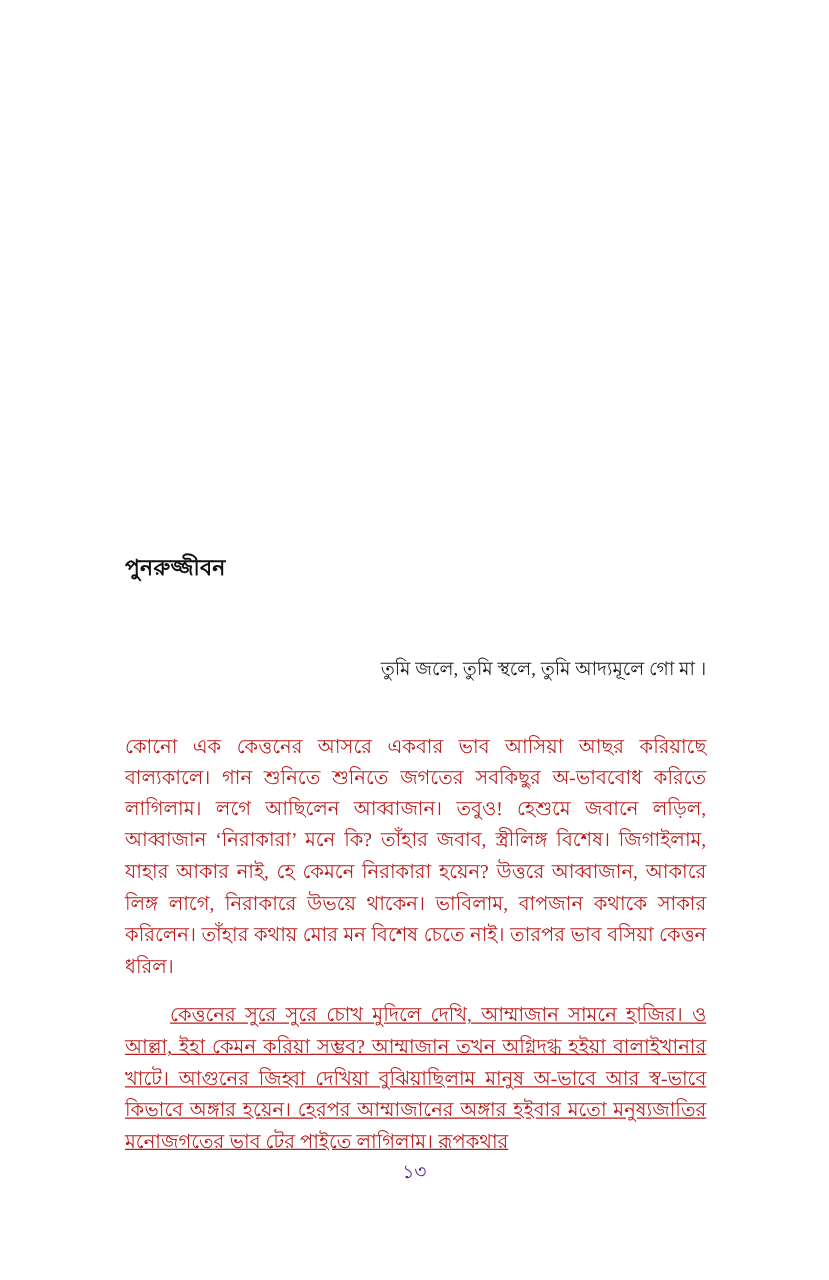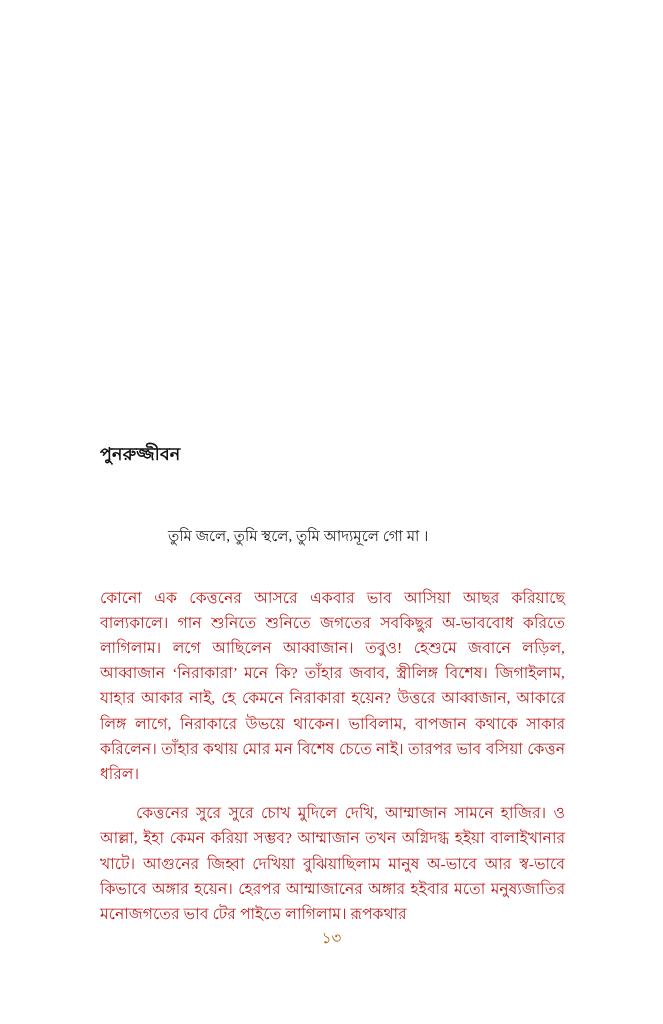--- a/index.html
+++ b/index.html
@@ -39,48 +39,50 @@
   .epigraph {
     margin: 0;
     padding-top: 54px;
     padding-left: 68px;
   }
   .epigraph-line {
     font-size: 15px;
     line-height: 30px;
     white-space: nowrap;
     color: #1a1a1a;
+    text-align: right;
   }
   .body-copy {
     padding-top: 34px;
   }
   .para {
     margin: 0;
     font-size: 15.6px;
     line-height: 25.2px;
     text-align: justify;
     text-justify: inter-word;
     color: #b91c1c;
     word-spacing: 0.2px;
   }
   .para + .para {
     margin-top: 14px;
   }
   .para.indented {
     text-indent: 36px;
+    text-decoration: underline;
   }
   .folio {
     position: absolute;
     left: 0;
     right: 0;
     top: 928px;
     text-align: center;
     font-size: 15px;
     line-height: 20px;
-    color: #a16207;
+    color: #4c1d95;
   }
 </style>
 </head>
 <body>
 
 <div class="page">
 
   <div class="content-block">
 
     <h1 class="chapter-title">পুনরুজ্জীবন</h1>

